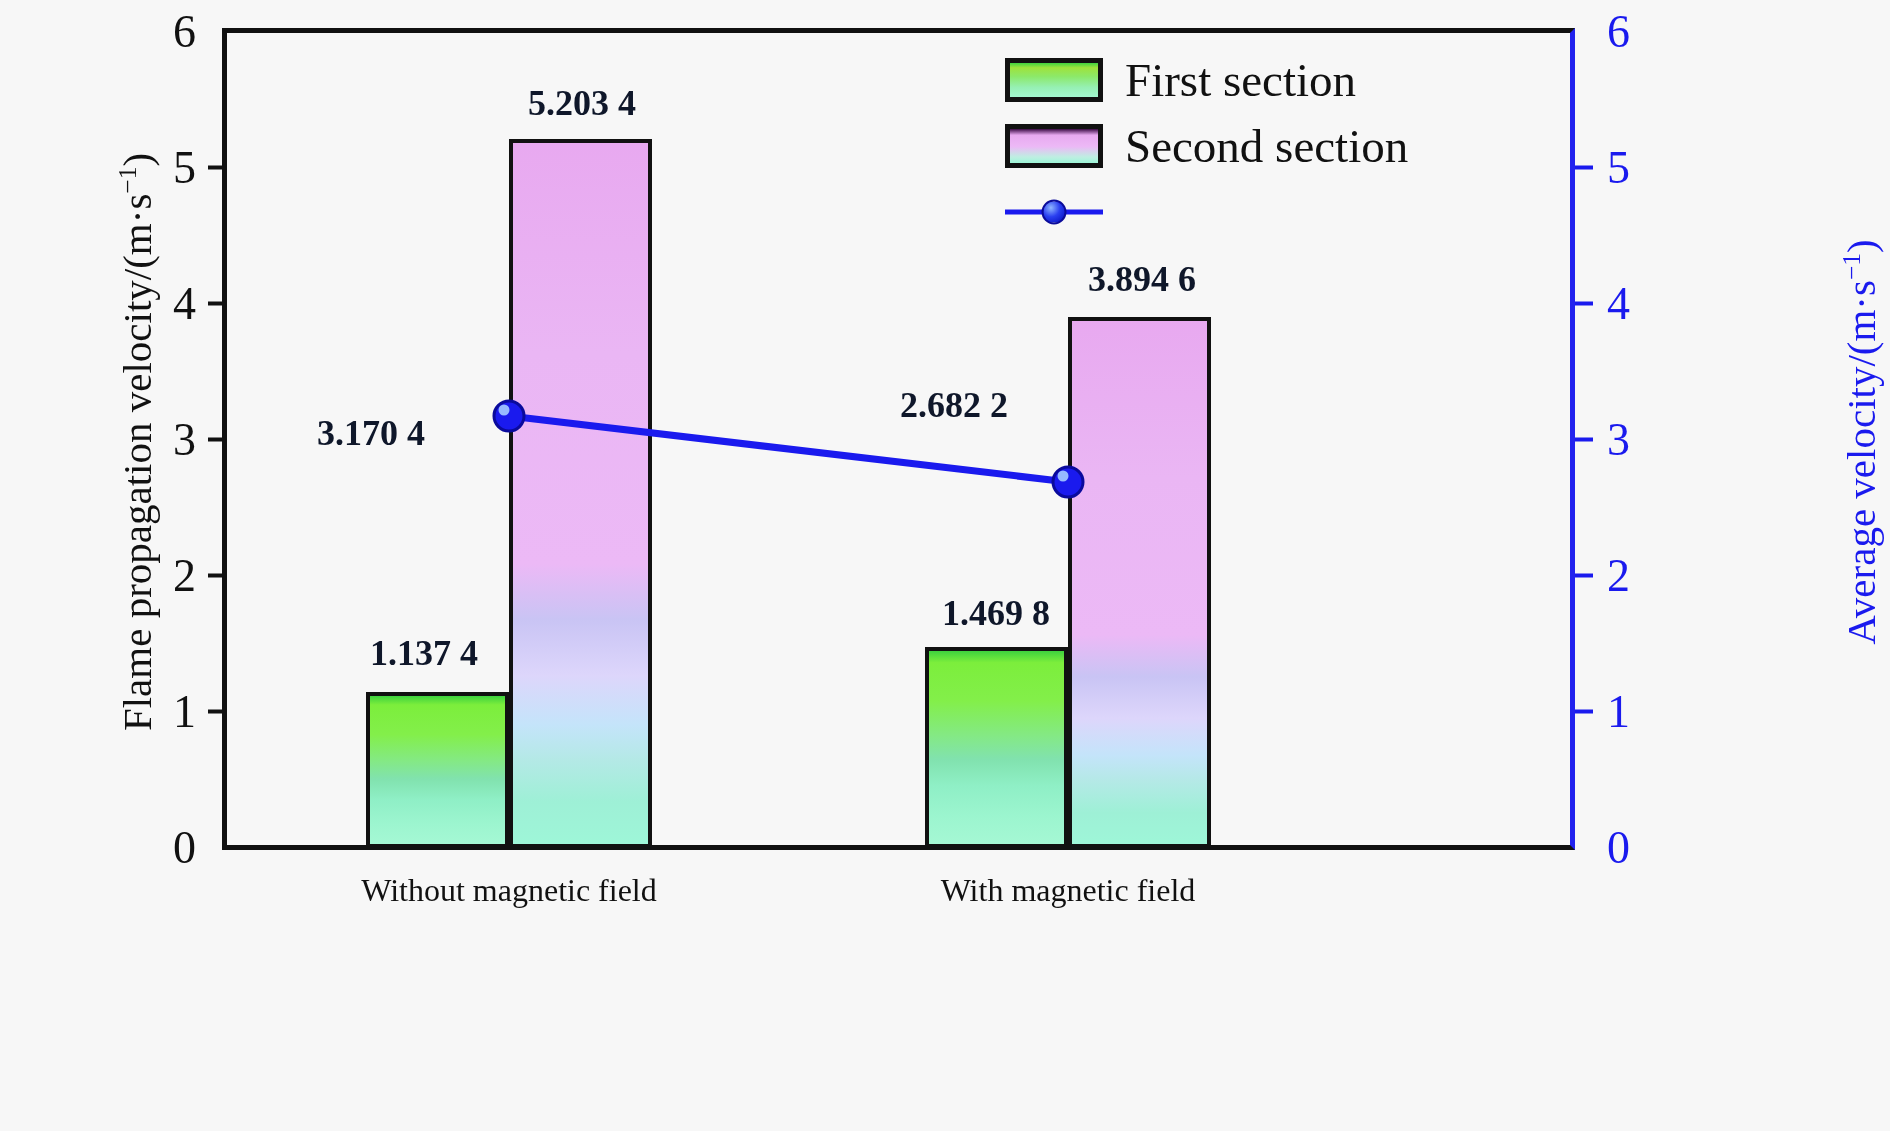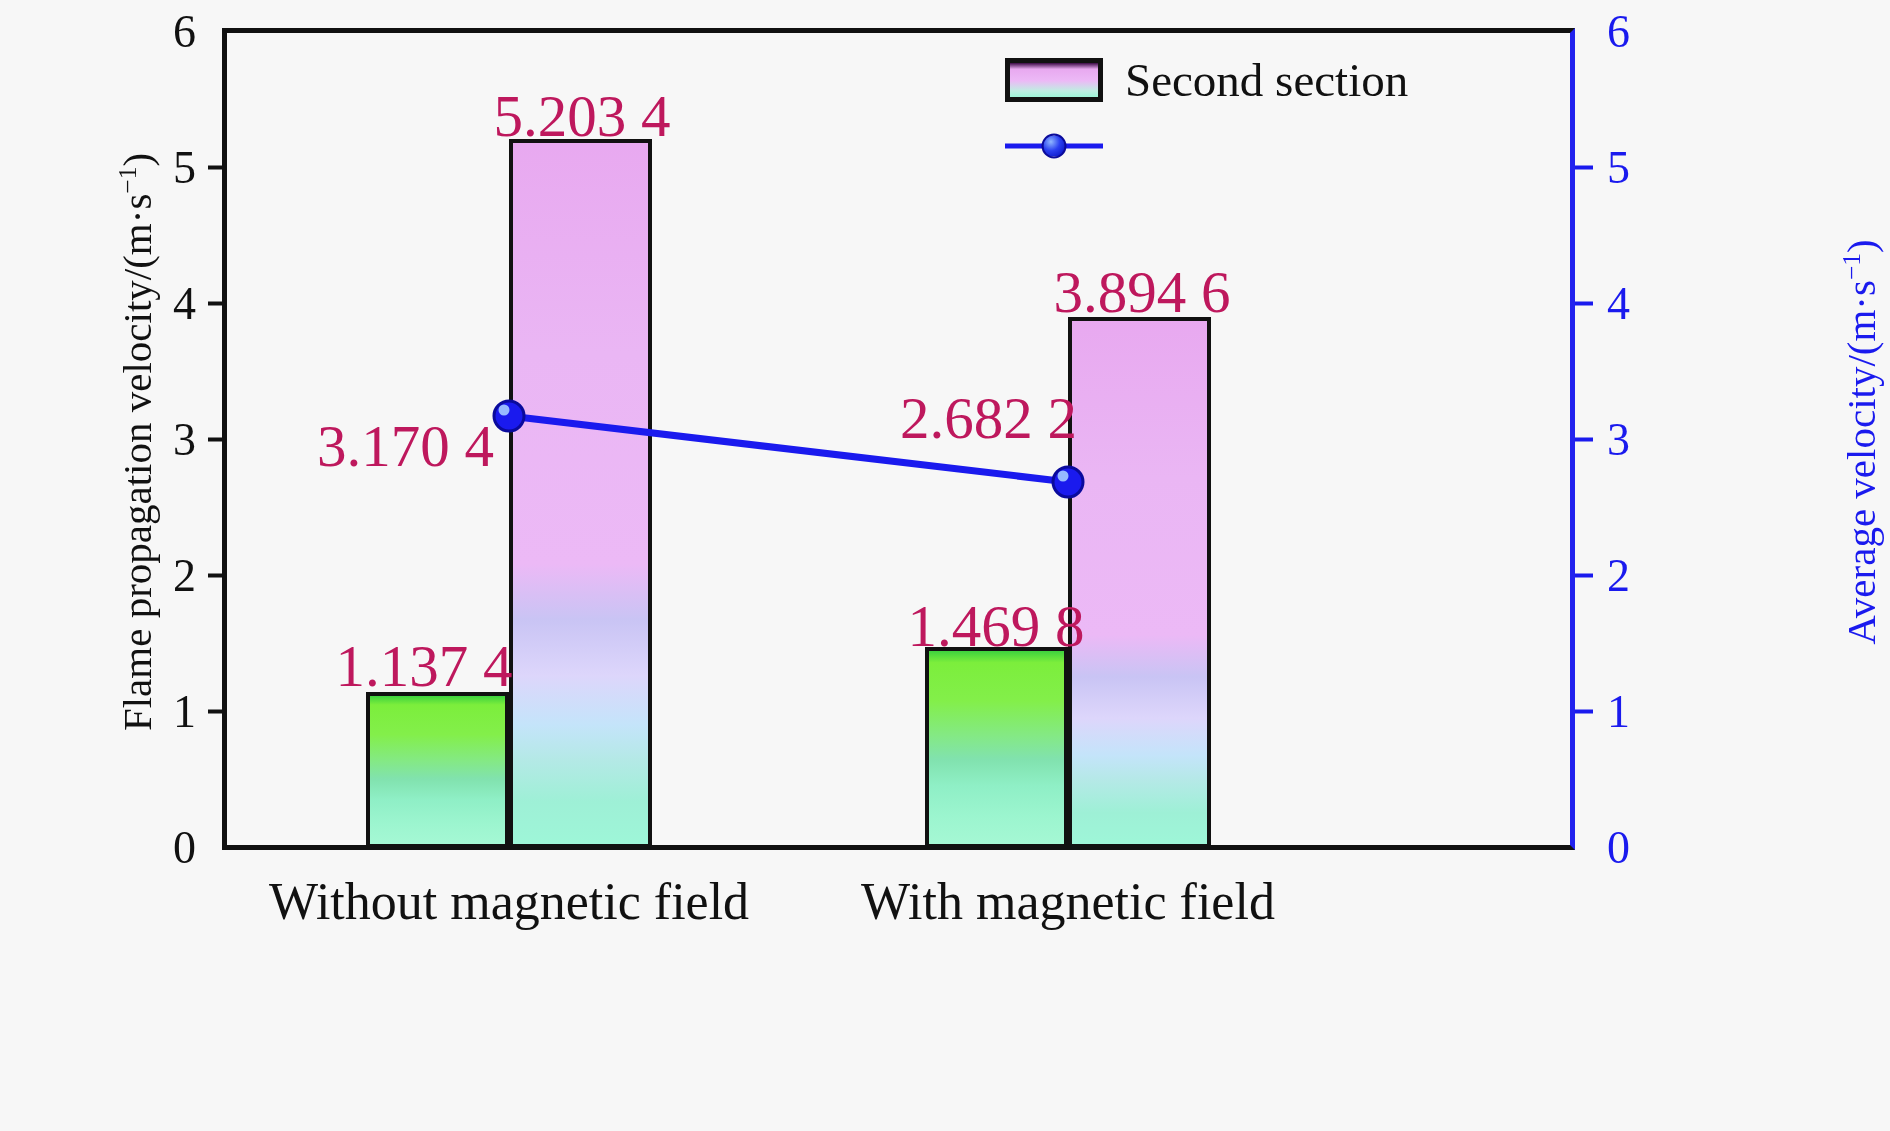--- a/index.html
+++ b/index.html
@@ -108,37 +108,38 @@
       #ddd6fb 76%,
       #c4e4fa 83%,
       #b4e9e6 88%,
       #9ef0d6 94%,
       #9ef6d8 100%);
   }
 
   
   .dlabel{
     position:absolute;
-    font-size:59px;
-    color:#be185d;
+    font-size:36px;
+    color:#0f172a;
     white-space:nowrap;
     transform:translateX(-50%);
+    font-weight:bold;
   }
   .dlabel.avg{
     transform:none;
   }
 
   
   #avgline{position:absolute;left:0;top:0;width:1890px;height:1131px;pointer-events:none;}
 
   
   .xcat{
     position:absolute;
     top:872px;
-    font-size:52px;
+    font-size:32px;
     color:#111;
     text-align:center;
     transform:translateX(-50%);
     white-space:nowrap;
   }
 
   
   .legend{
     position:absolute;
     left:1005px; top:52px;
@@ -245,20 +246,24 @@
   <div class="dlabel avg" style="left:317px;top:384px;margin-top:28px;">3.170 4</div>
 
   <div class="dlabel" style="left:996px;top:592px;">1.469 8</div>
   <div class="dlabel" style="left:1142px;top:258px;">3.894 6</div>
   <div class="dlabel avg" style="left:900px;top:384px;">2.682 2</div>
 
   <div class="xcat" style="left:509px;">Without magnetic field</div>
   <div class="xcat" style="left:1068px;">With magnetic field</div>
 
   <div class="legend">
+    <div class="legend-row">
+      <span class="swatch first"></span>
+      <span class="legend-label">First section</span>
+    </div>
     <div class="legend-row">
       <span class="swatch second"></span>
       <span class="legend-label">Second section</span>
     </div>
     <div class="legend-row">
       <span class="legend-line">
         <span class="ln"></span>
         <span class="dot"></span>
       </span>
     </div>

